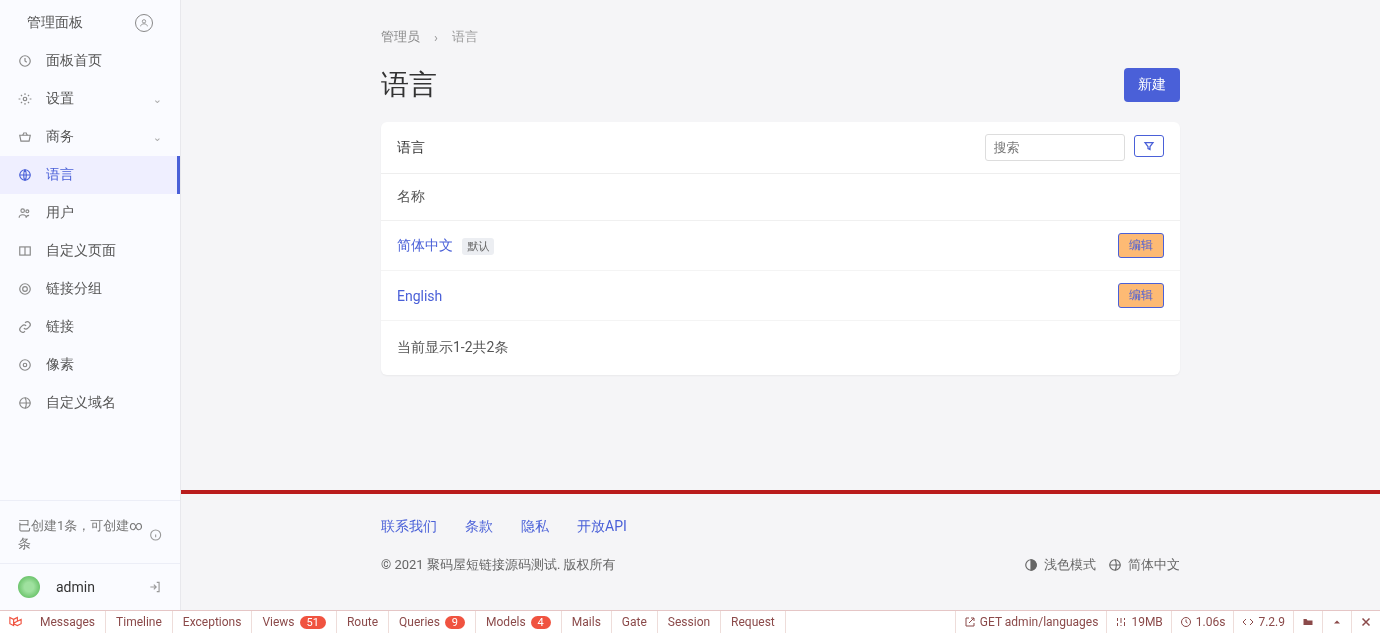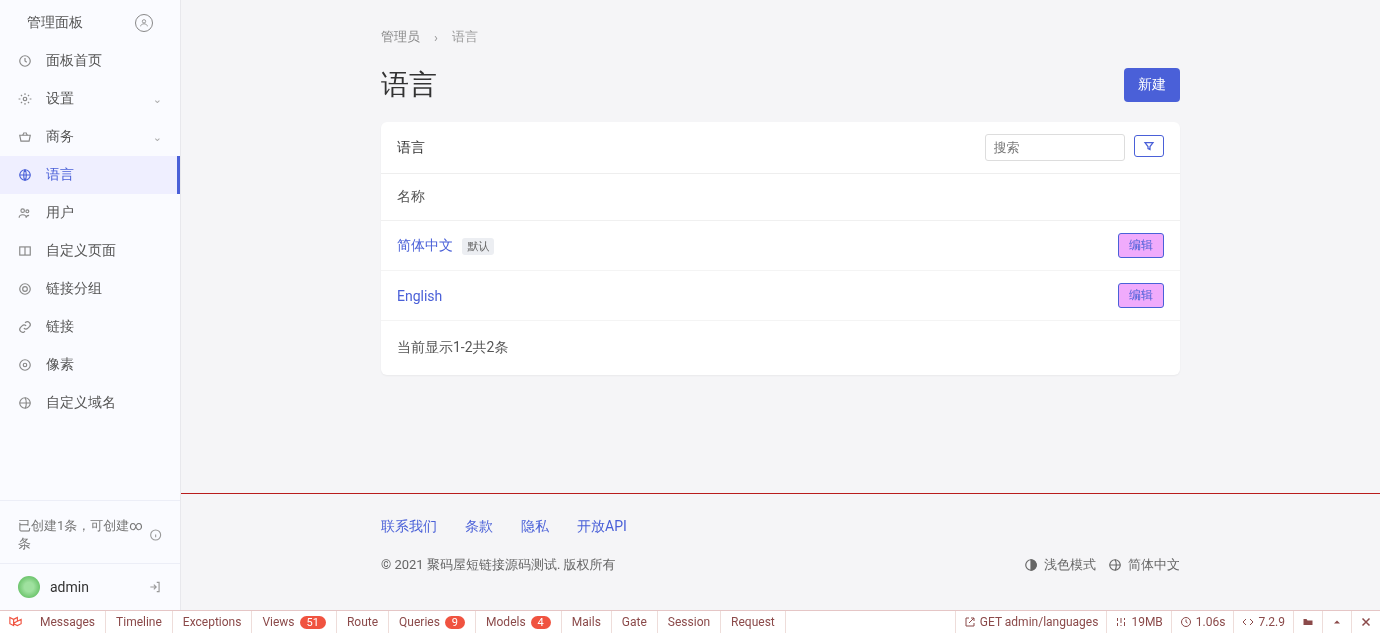--- a/index.html
+++ b/index.html
@@ -12,40 +12,40 @@
 .section-head { padding: 14px 27px 10px; display: flex; justify-content: space-between; align-items: center; color: #555; font-size: 14px; }
 .head-ico { width: 18px; height: 18px; border-radius: 50%; border: 1.5px solid #888; display: inline-flex; align-items: center; justify-content: center; font-size: 10px; color: #888; }
 .nav { flex: 1; overflow: auto; }
 .nav-item { padding: 10px 18px; display: flex; align-items: center; gap: 12px; color: #555; cursor: pointer; font-size: 14px; position: relative; }
 .nav-item.active { background: #efefff; color: #4a60d8; }
 .nav-item.active::after { content: ""; position: absolute; right: 0; top: 0; bottom: 0; width: 3px; background: #4a60d8; }
 .nav-ico { width: 16px; text-align: center; color: #888; flex-shrink: 0; }
 .nav-item.active .nav-ico { color: #4a60d8; }
 .chev { margin-left: auto; color: #aaa; font-size: 11px; }
 .sb-quota { padding: 16px 18px 10px; display: flex; justify-content: space-between; align-items: center; color: #777; font-size: 13px; border-top: 1px solid #eceef7; }
-.sb-user { padding: 12px 18px; display: flex; align-items: center; gap: 10px; border-top: 1px solid #eceef7; }
+.sb-user { padding: 12px 18px; display: flex; align-items: center; gap: 16px; border-top: 1px solid #eceef7; }
 .avatar { width: 22px; height: 22px; border-radius: 50%; background: radial-gradient(circle, #9fe19f 30%, #6ec56e 70%); }
 .main { flex: 1; overflow: auto; display: flex; flex-direction: column; }
 .content { flex: 1; padding: 28px 200px 40px; }
 .crumbs { color: #999; font-size: 13px; margin-bottom: 20px; display: flex; gap: 14px; align-items: center; }
 .crumbs a { color: #888; text-decoration: none; }
 .header-row { display: flex; justify-content: space-between; align-items: center; margin-bottom: 18px; }
 .page-title { font-size: 28px; font-weight: 400; color: #333; }
 .btn-primary { background: #4a60d8; color: #fff; border: none; padding: 8px 14px; border-radius: 4px; cursor: pointer; font-size: 14px; }
 .card { background: #fff; border-radius: 6px; box-shadow: 0 1px 2px rgba(0,0,0,.05); }
 .card-head { padding: 12px 16px; display: flex; justify-content: space-between; align-items: center; border-bottom: 1px solid #eee; }
 .search { border: 1px solid #ddd; border-radius: 3px; padding: 5px 8px; font-size: 13px; width: 140px; }
 .filter-btn { border: 1px solid #4a60d8; color: #4a60d8; background: #fff; padding: 4px 8px; border-radius: 3px; cursor: pointer; margin-left: 6px; font-size: 13px; }
 .table-head { padding: 14px 16px; border-bottom: 1px solid #f0f0f0; color: #555; }
 .row { padding: 12px 16px; border-bottom: 1px solid #f4f4f4; display: flex; justify-content: space-between; align-items: center; }
 .row a { color: #4a60d8; text-decoration: none; }
 .badge { background: #eceef2; color: #666; font-size: 11px; padding: 2px 5px; border-radius: 3px; margin-left: 6px; }
-.btn-s { background: #f0abfc; border: 1px solid #4a60d8; color: #4a60d8; padding: 3px 10px; border-radius: 3px; cursor: pointer; font-size: 12px; }
+.btn-s { background: #fdba74; border: 1px solid #4a60d8; color: #4a60d8; padding: 3px 10px; border-radius: 3px; cursor: pointer; font-size: 12px; }
 .card-foot { padding: 18px 16px; color: #555; }
-.footer { padding: 24px 200px 36px; border-top: 1px solid #b91c1c; display: flex; flex-direction: column; gap: 20px; }
+.footer { padding: 24px 200px 36px; border-top: 4px solid #b91c1c; display: flex; flex-direction: column; gap: 20px; }
 .flinks { display: flex; gap: 28px; }
 .flinks a { color: #4a60d8; text-decoration: none; font-size: 14px; }
 .frow { display: flex; justify-content: space-between; color: #666; font-size: 13px; }
 .frow-r { display: flex; gap: 12px; align-items: center; }
 .frow-r span { display: flex; gap: 6px; align-items: center; }
 .debugbar { position: fixed; bottom: 0; left: 0; right: 0; height: 23px; background: #fff; border-top: 1px solid #e5c6c6; display: flex; align-items: center; font-size: 12px; color: #8b4a4a; z-index: 100; }
 .db-logo { width: 30px; display: flex; justify-content: center; color: #f05340; font-size: 14px; }
 .db-tab { padding: 0 10px; height: 100%; display: flex; align-items: center; border-right: 1px solid #eeddda; cursor: pointer; color: #8b4a4a; }
 .db-badge { background: #f05340; color: #fff; border-radius: 10px; padding: 0 7px; margin-left: 5px; font-size: 11px; }
 .db-right { margin-left: auto; display: flex; height: 100%; }

